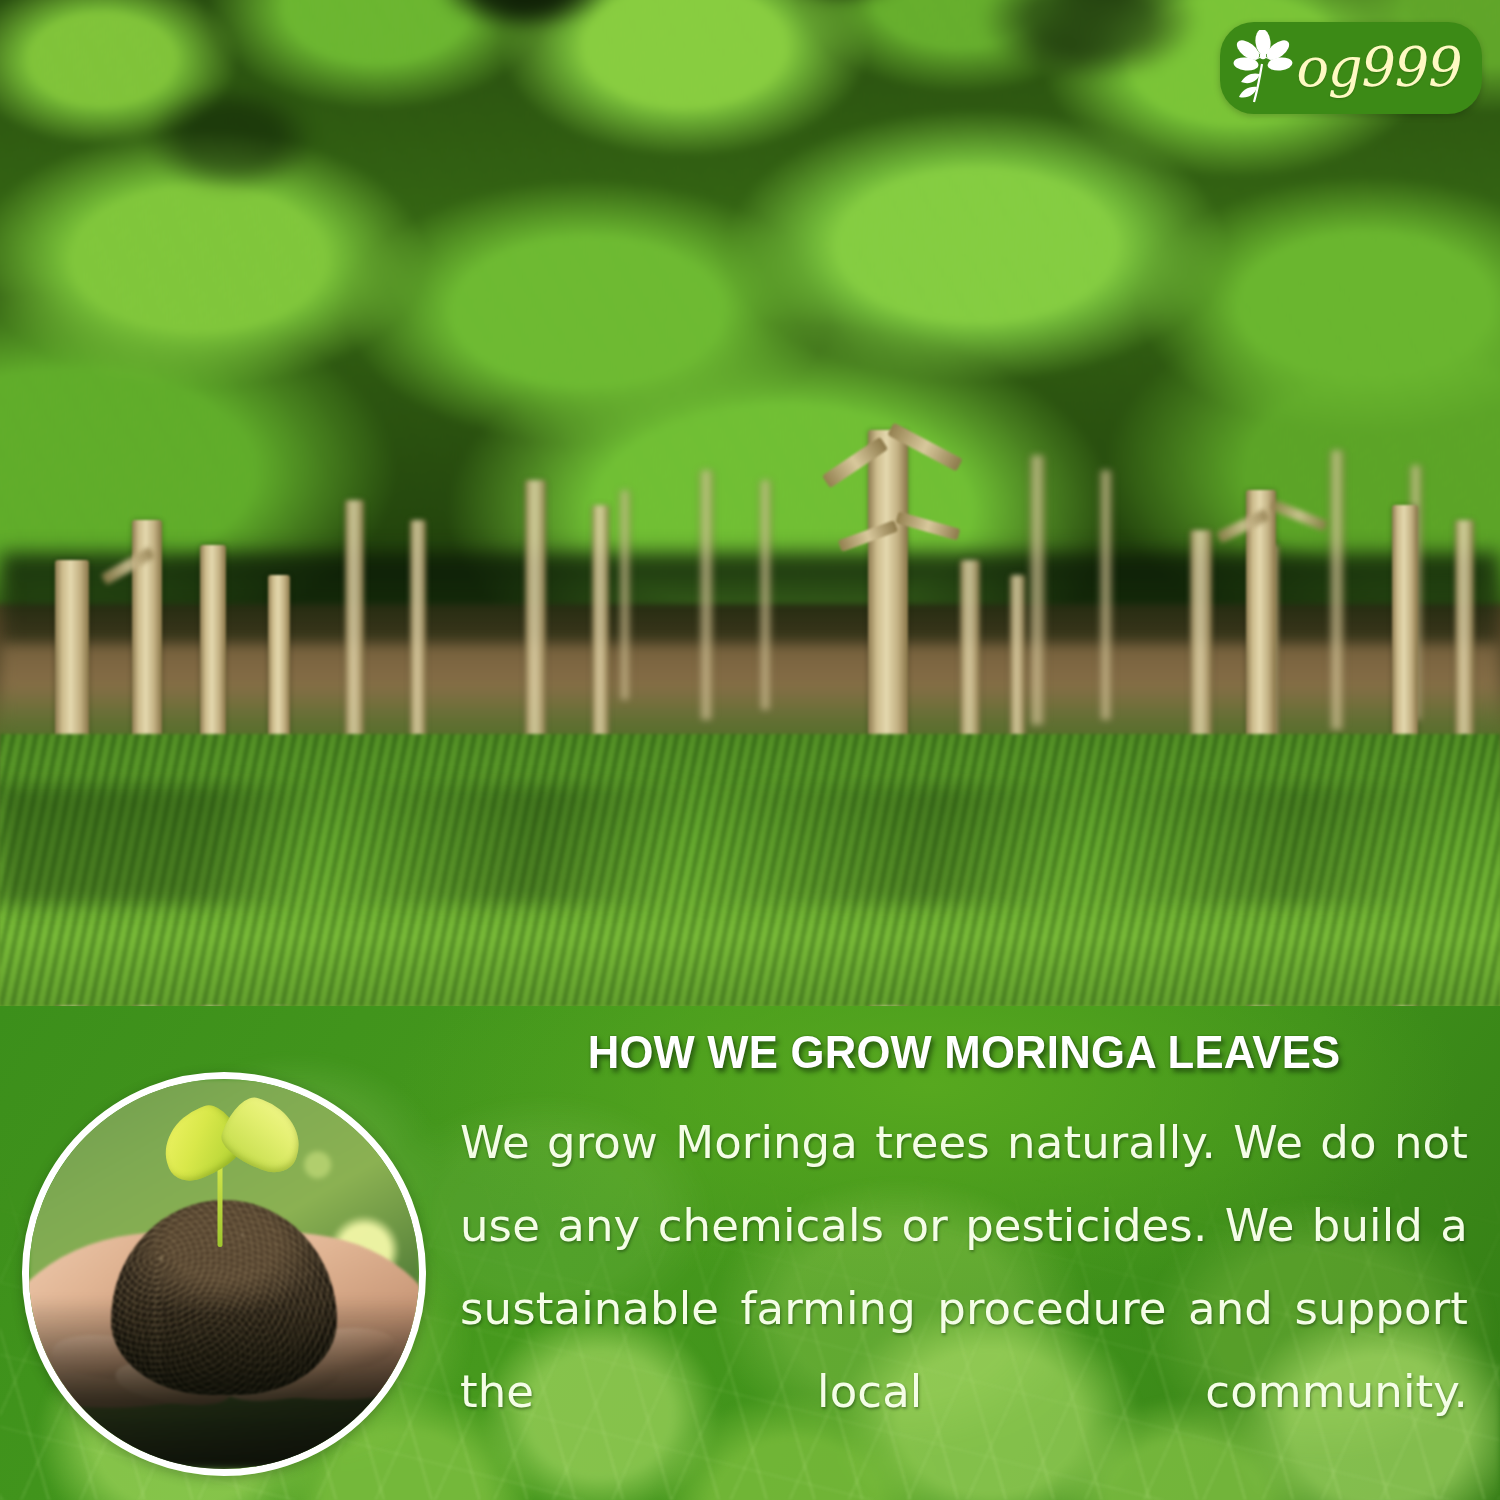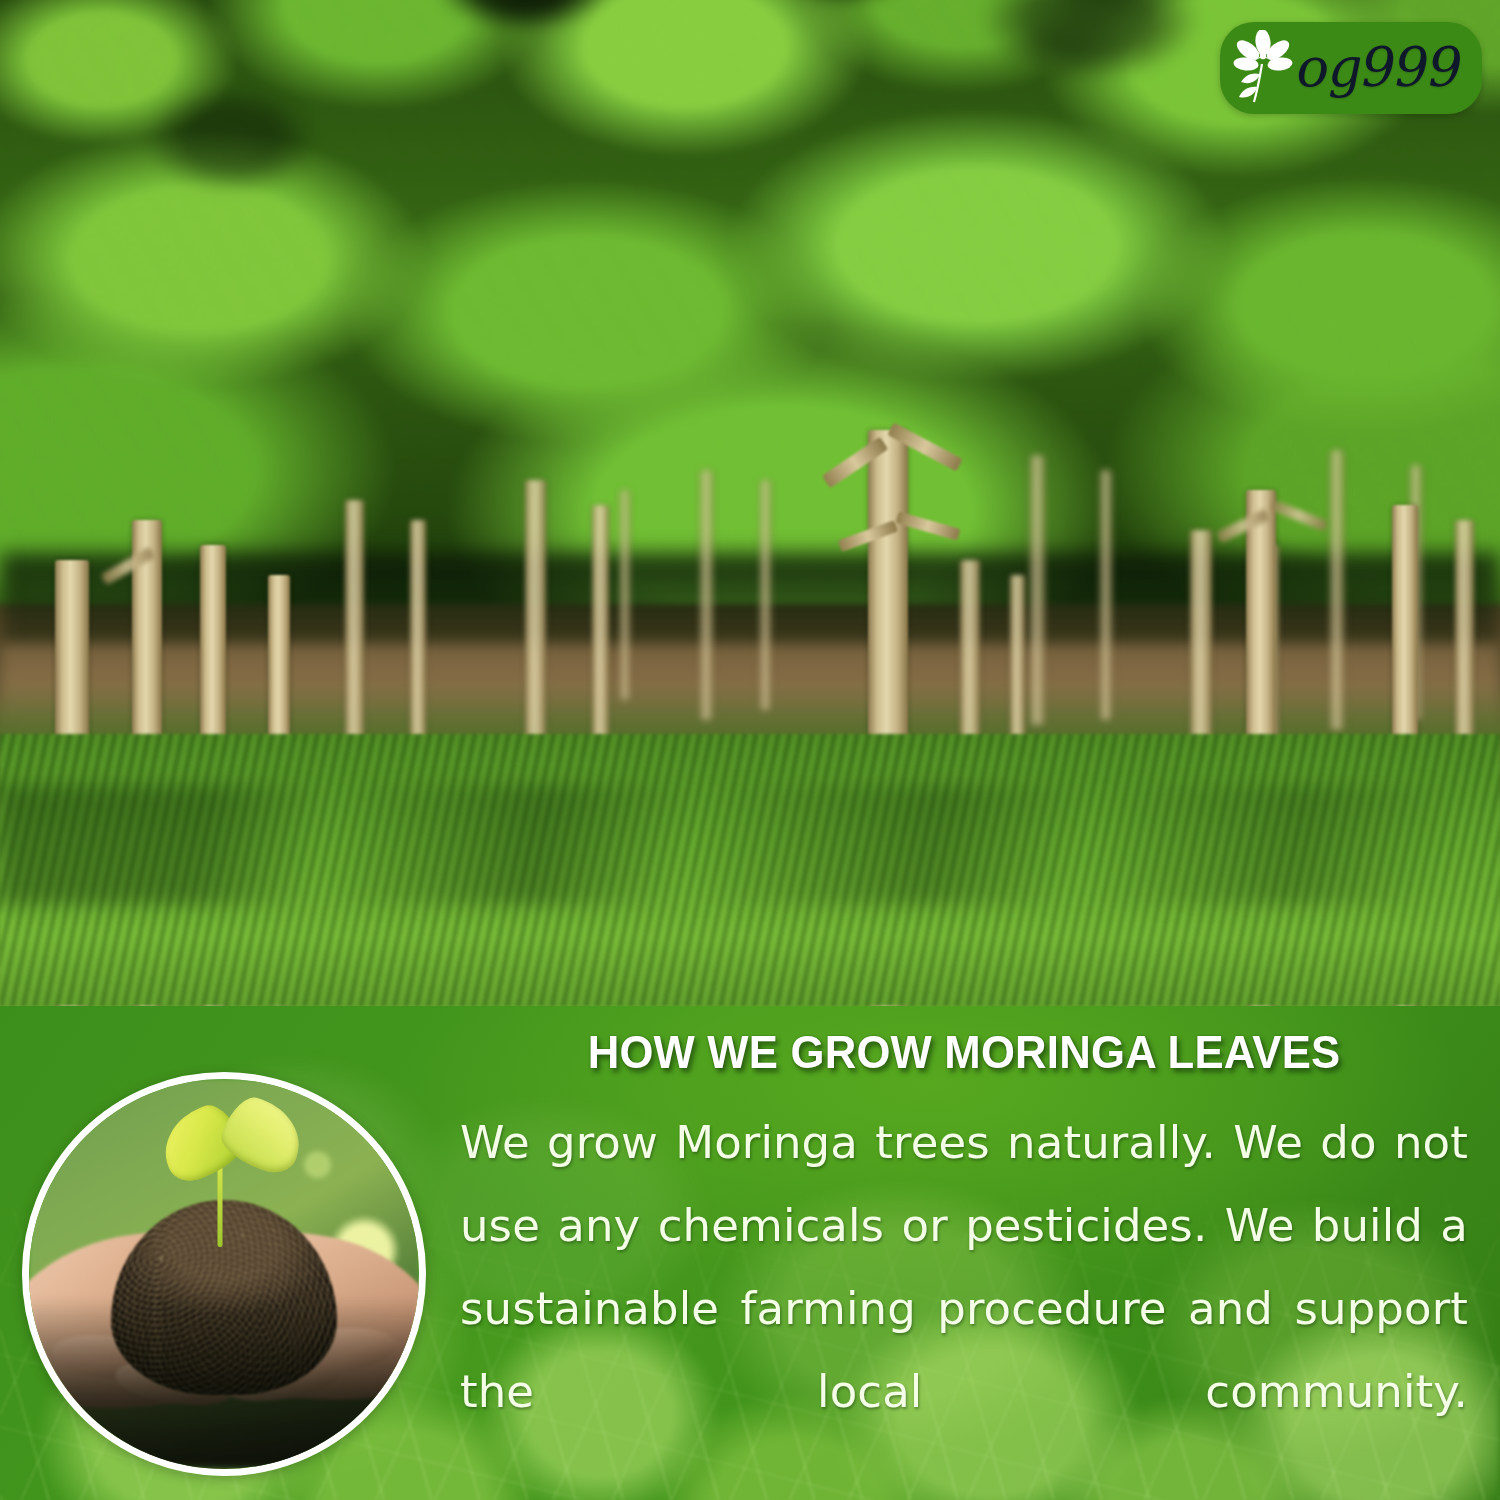--- a/index.html
+++ b/index.html
@@ -115,21 +115,21 @@
   .logo {
     position:absolute; right:18px; top:22px;
     width:262px; height:92px;
     border-radius:34px;
     display:flex; align-items:center; justify-content:center;
     box-shadow:0 2px 7px rgba(0,0,0,.22);
   }
   .logo-inner { display:flex; align-items:center; gap:2px; transform:translateX(-4px); }
   .logo-word {
     font-family:"DejaVu Serif", serif;
-    font-size:54px; font-style:italic; color:#0f172a;
+    font-size:54px; font-style:italic; color:#fef9c3;
     letter-spacing:-1px; line-height:1;
     text-shadow:0 1px 2px rgba(0,0,0,.18);
   }
 
   
   .panel {
     position:absolute; left:0; top:1006px; width:1500px; height:494px;
     overflow:hidden;
     background:
       radial-gradient(ellipse 760px 300px at 62% 16%, #57a81f 0%, rgba(87,168,31,0) 70%),

